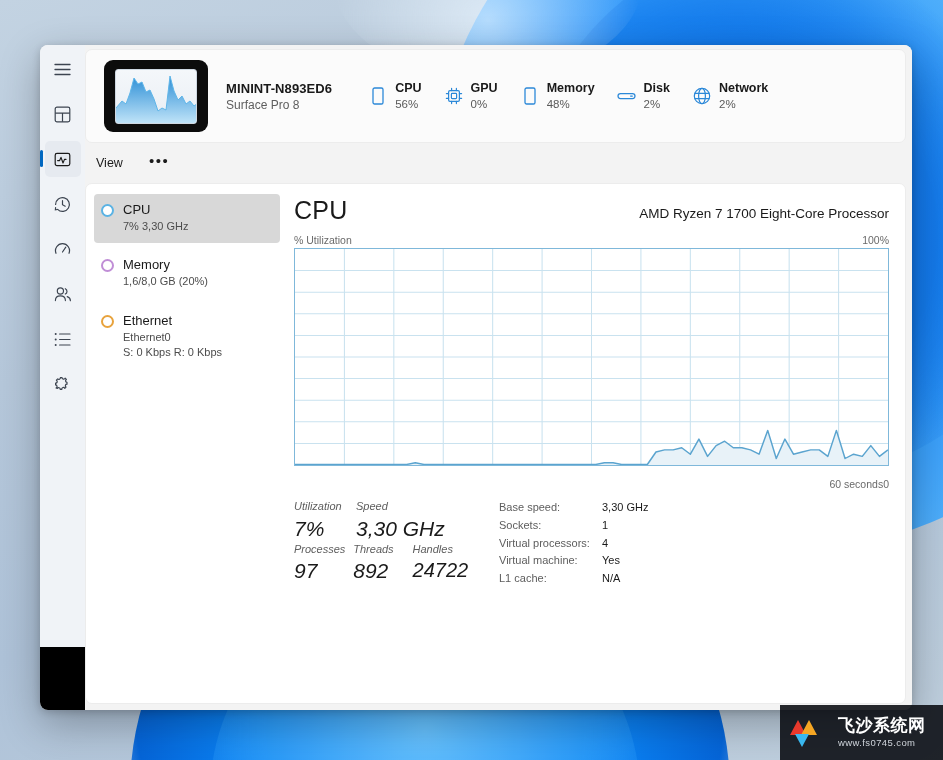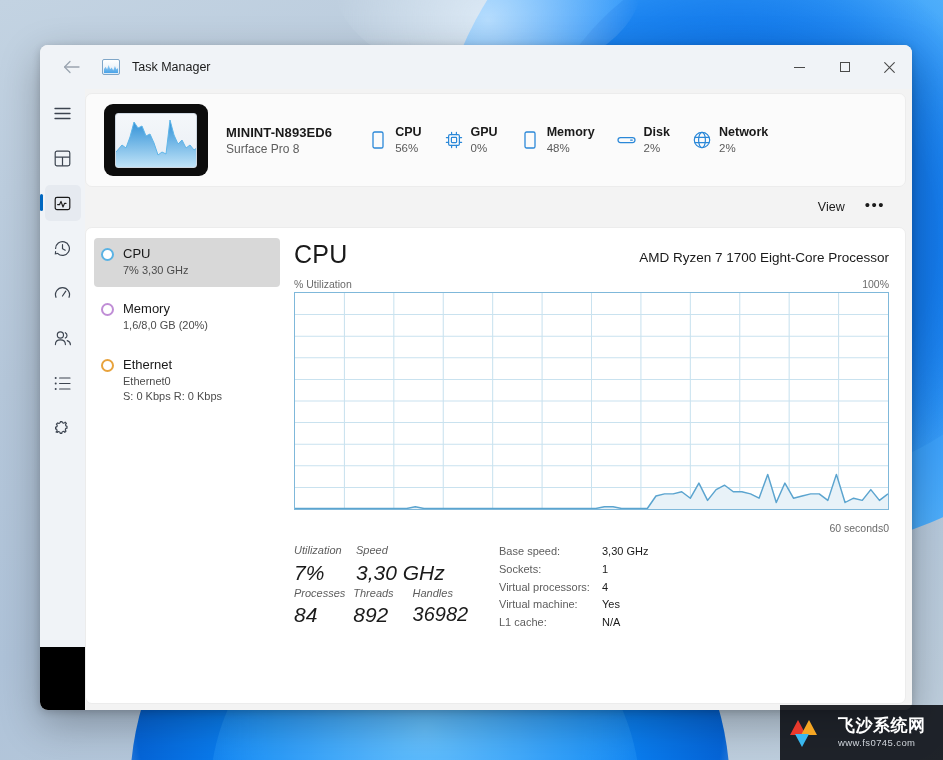--- a/index.html
+++ b/index.html
@@ -190,22 +190,22 @@
 
   .summary { display: flex; margin-left: 36px; gap: 22px; }
   .sum-item { display: flex; align-items: center; gap: 7px; }
   .sum-ico { width: 20px; height: 20px; display: flex; align-items: center; justify-content: center; color: #2b88d8; flex: 0 0 20px;}
   .sum-txt .k { font-size: 12.5px; font-weight: bold; color: #1a1a1a; line-height: 1.25; }
   .sum-txt .v { font-size: 11.5px; color: #5a5a5a; line-height: 1.25; }
 
   
   #toolbar {
     height: 40px; flex: 0 0 40px;
-    display: flex; align-items: center; justify-content: flex-end;
-    padding-right: 12px;
+    display: flex; align-items: center; 
+    gap: 6px; padding-right: 12px;
   }
   .tbar-btn {
     font-size: 12.5px; color: #1b1b1b;
     padding: 5px 11px; border-radius: 4px;
   }
   .tbar-dots { font-size: 15px; color: #1b1b1b; padding: 2px 9px 7px; border-radius: 4px; letter-spacing: 1.5px; }
 
   
   #content {
     background: #ffffff;
@@ -306,43 +306,20 @@
   <div class="bloom bloom-a"></div>
   <div class="bloom bloom-b"></div>
   <div class="bloom bloom-c"></div>
   <div class="bloom bloom-f"></div>
   <div class="bloom bloom-d"></div>
   <div class="bloom bloom-e"></div>
 </div>
 
 <div id="window">
 
-  <div id="titlebar">
-    <div class="tb-back">
-      <svg width="17" height="14" viewBox="0 0 17 14" fill="none" stroke="#9aa4b0" stroke-width="1.3">
-        <path d="M7 1.5 L1.6 7 L7 12.5" stroke-linecap="round" stroke-linejoin="round"></path>
-        <path d="M1.8 7 H16" stroke-linecap="round"></path>
-      </svg>
-    </div>
-    <div class="tb-appicon"></div>
-    <div class="tb-title">Task Manager</div>
-    <div class="tb-controls">
-      <div class="tb-btn">
-          <div class="glyph-min"></div>
-        </div>
-      <div class="tb-btn">
-          <div class="glyph-max"></div>
-        </div>
-      <div class="tb-btn close">
-        <svg class="glyph-close" width="11" height="11" viewBox="0 0 11 11" stroke="currentColor" stroke-width="1.1">
-          <path d="M0.7 0.7 L10.3 10.3 M10.3 0.7 L0.7 10.3" stroke-linecap="round"></path>
-        </svg>
-      </div>
-    </div>
-  </div>
 
   <div id="body">
 
     <div id="rail">
 
       <div class="rail-item">
         <svg width="17" height="13" viewBox="0 0 17 13" stroke="#3c4450" stroke-width="1.3" stroke-linecap="round">
           <path d="M1 1.5H16M1 6.5H16M1 11.5H16"></path>
         </svg>
       </div>
@@ -590,29 +567,29 @@
                   <div class="stat-v">7%</div>
                 </div>
                 <div class="stat-cell sc-2">
                   <div class="stat-k">Speed</div>
                   <div class="stat-v">3,30 GHz</div>
                 </div>
               </div>
               <div class="stat-grid">
                 <div class="stat-cell sc-p">
                   <div class="stat-k">Processes</div>
-                  <div class="stat-v">84</div>
+                  <div class="stat-v">97</div>
                 </div>
                 <div class="stat-cell sc-t">
                   <div class="stat-k">Threads</div>
                   <div class="stat-v">892</div>
                 </div>
                 <div class="stat-cell sc-h">
                   <div class="stat-k">Handles</div>
-                  <div class="stat-v sm">36982</div>
+                  <div class="stat-v sm">24722</div>
                 </div>
               </div>
             </div>
 
             <div class="stats-right">
               <div class="sr-row">
                 <div class="sr-k">Base speed:</div>
                 <div class="sr-v">3,30 GHz</div>
               </div>
               <div class="sr-row">

